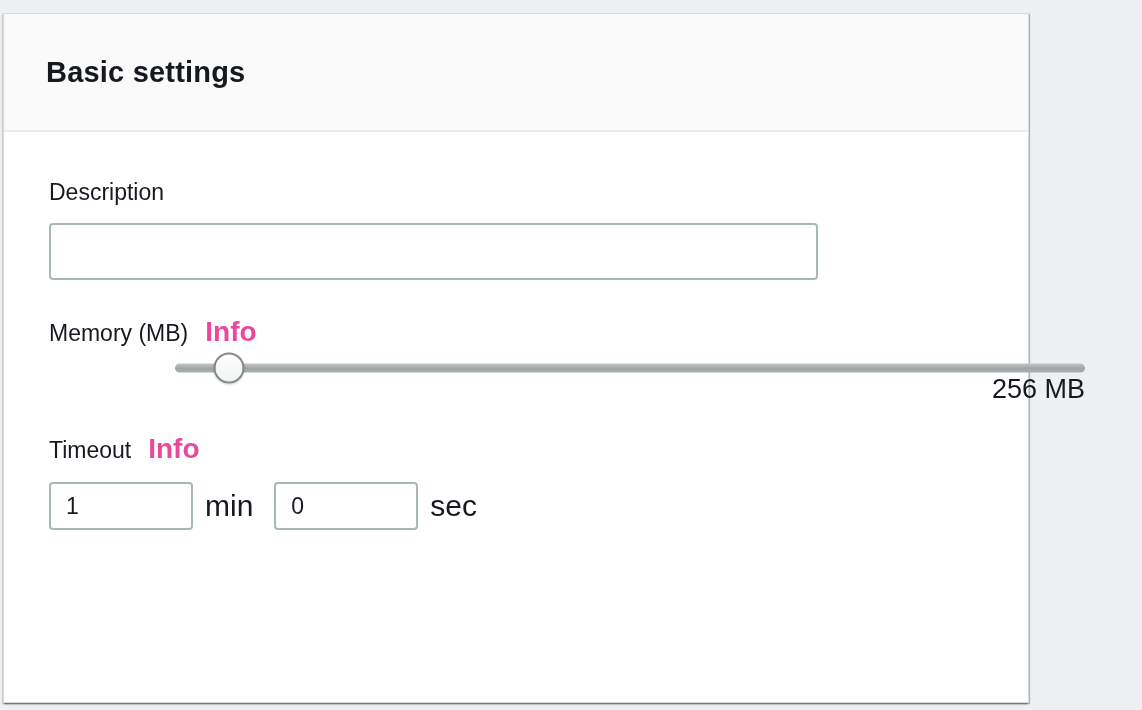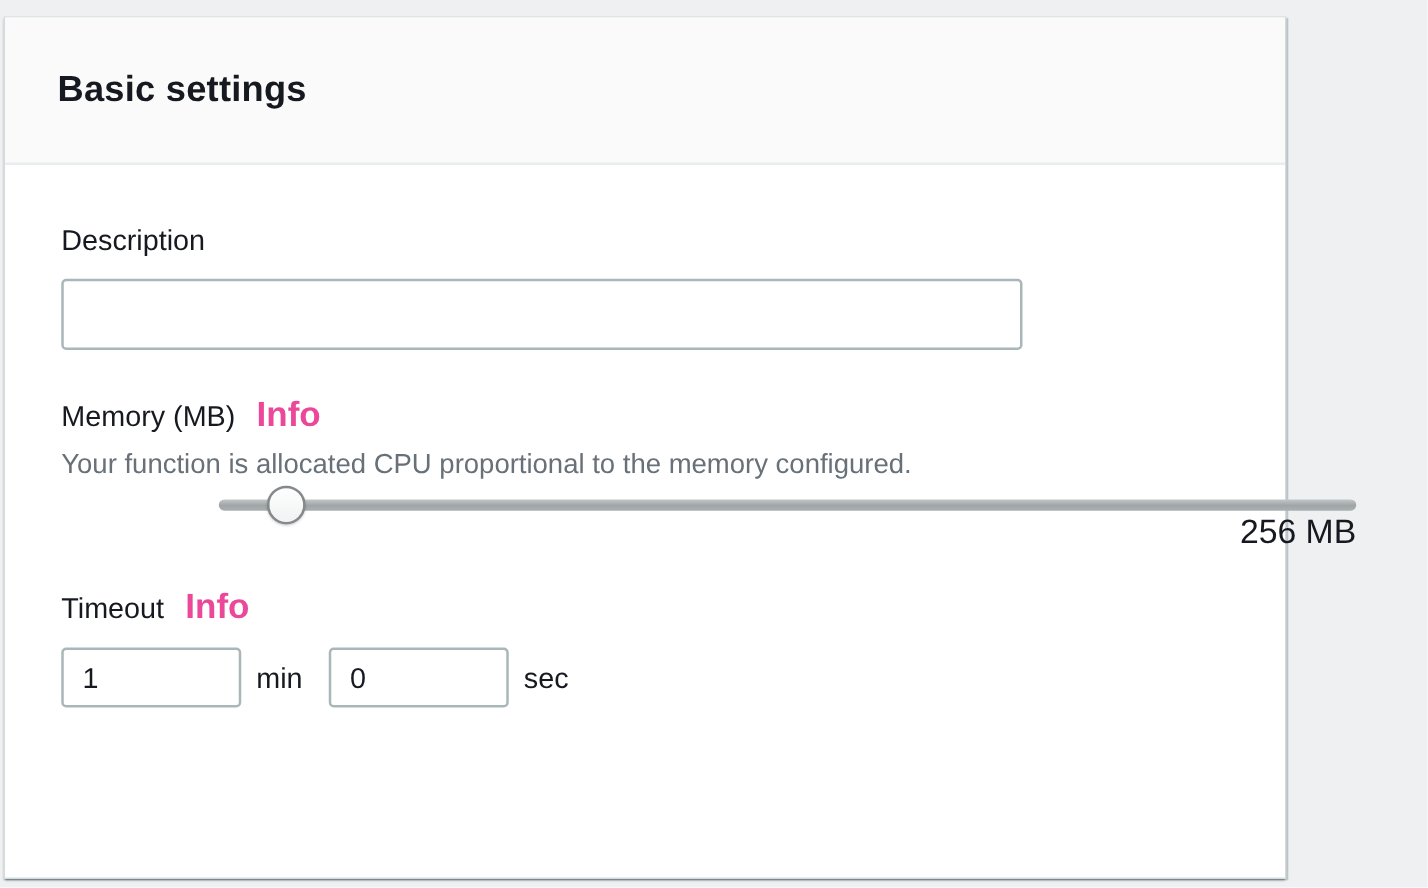--- a/index.html
+++ b/index.html
@@ -130,21 +130,21 @@
     display: flex;
     align-items: center;
   }
   .timeout-input {
     width: 144px;
     height: 48px;
     padding: 0 10px 0 15px;
   }
   .timeout-input.second { margin-left: 21px; }
   .unit-label {
-    font-size: 23px;
+    font-size: 30px;
     color: #16191f;
     margin-left: 12px;
   }
 </style>
 </head>
 <body>
 
 <section class="panel">
   <header class="panel-header">
     <h1 class="panel-title">Basic settings</h1>
@@ -155,21 +155,20 @@
     <div class="field">
       <label class="field-label">Description</label>
       <input class="text-input description-input" value="" style="">
     </div>
 
     <div class="field memory-field">
       <div class="label-row">
         <label class="field-label">Memory (MB)</label>
         <a class="info-link">Info</a>
       </div>
-      <p class="helper-text">Your function is allocated CPU proportional to the memory configured.</p>
       <div class="slider-row">
         <div class="slider">
           <div class="slider-track"></div>
           <div class="slider-handle" style="left: 5.9%;"></div>
         </div>
         <div class="slider-value">256 MB</div>
       </div>
     </div>
 
     <div class="field timeout-field">

